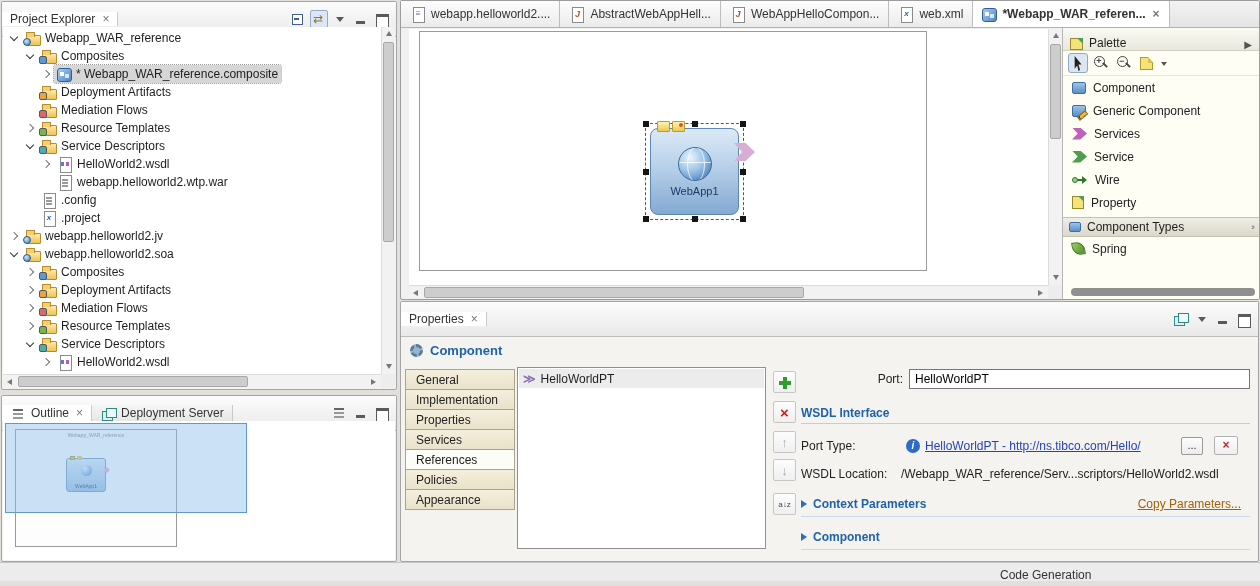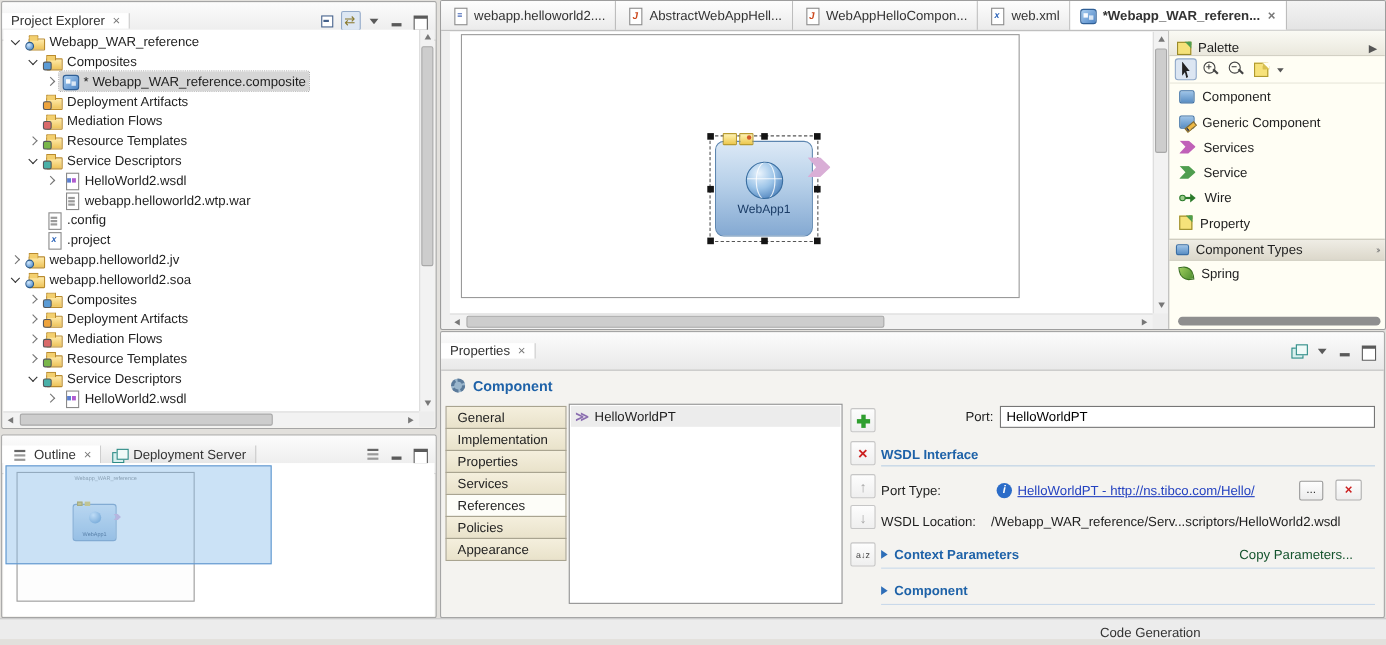--- a/index.html
+++ b/index.html
@@ -164,21 +164,21 @@
 .row-port{margin-top:12px;gap:5px}
 .flabel{width:100px;flex:none}
 .info-ic{width:14px;height:14px;border-radius:50%;background:#2b6cc8;color:#fff;font-size:10px;font-weight:bold;font-style:italic;display:flex;align-items:center;justify-content:center;flex:none}
 a.flink{color:#2442c0;text-decoration:underline;cursor:pointer}
 .browse-btn{margin-left:auto;width:22px;height:18px;border:1px solid #9a9a9a;border-radius:2px;background:linear-gradient(#fdfdfd,#ececec);text-align:center;line-height:15px;font-size:11px;color:#333}
 .delx-btn{width:24px;height:19px;border:1px solid #b0b0b0;border-radius:2px;background:linear-gradient(#fefefe,#eee);color:#cc1f1f;font-weight:bold;text-align:center;line-height:16px;margin-right:12px;margin-left:6px}
 .row-loc{margin-top:12px}
 .row-sec{margin-top:16px;gap:6px;padding-bottom:5px;border-bottom:1px solid #c9d9ea}
 .twisty{width:0;height:0;border-left:6px solid #2e6eb8;border-top:4px solid transparent;border-bottom:4px solid transparent;flex:none}
 .sec-title{font-weight:bold;color:#1e62a8}
-.sec-link{margin-left:auto;margin-right:20px;color:#14532d;}
+.sec-link{margin-left:auto;margin-right:9px;color:#a16207;text-decoration:underline}
 .row-adv{margin-top:13px}
 
 
 #statusBar{position:absolute;left:0;top:562px;width:1260px;height:19px;background:#ececec;border-top:1px solid #c6c6c6}
 #statusBar .stext{position:absolute;left:1000px;top:5px;color:#333}
 .tlabel{line-height:18px}
 </style>
 </head>
 <body>
 

